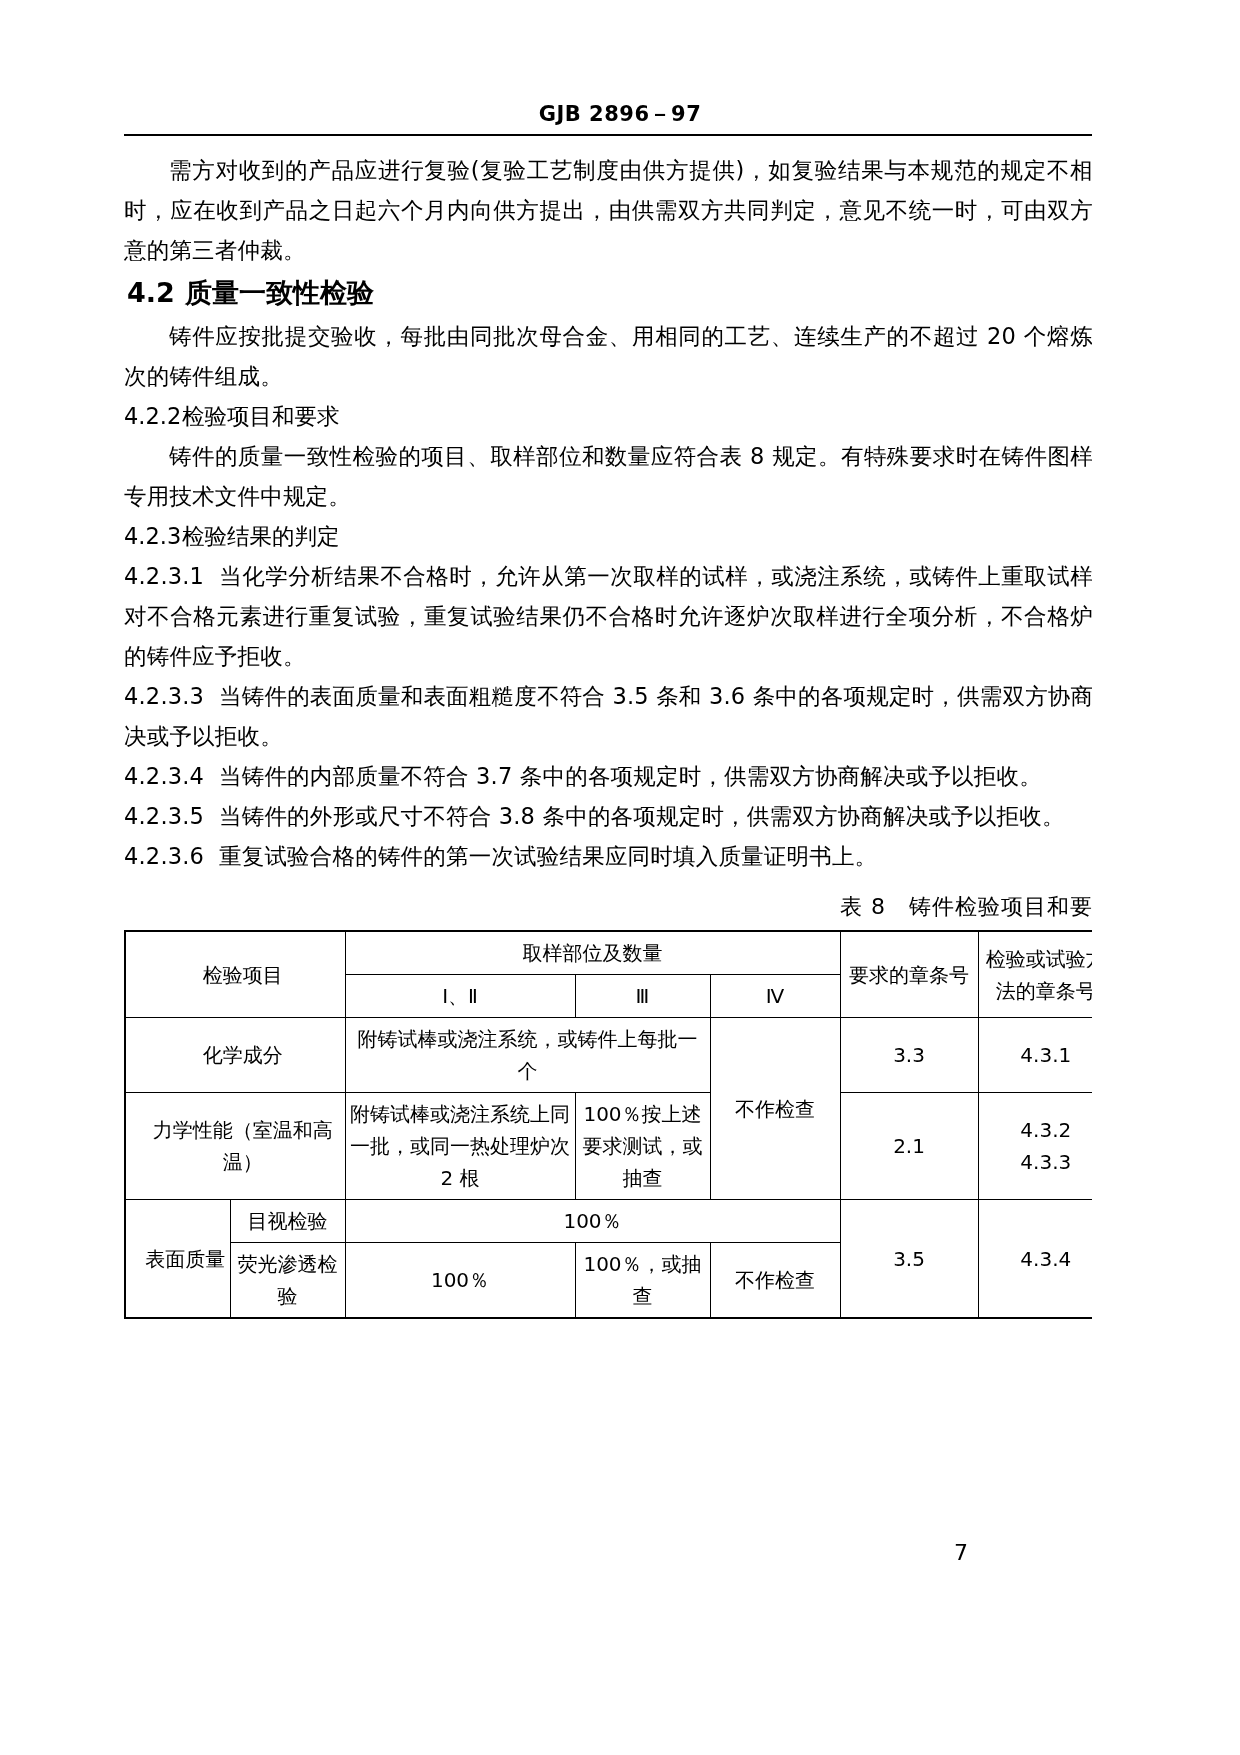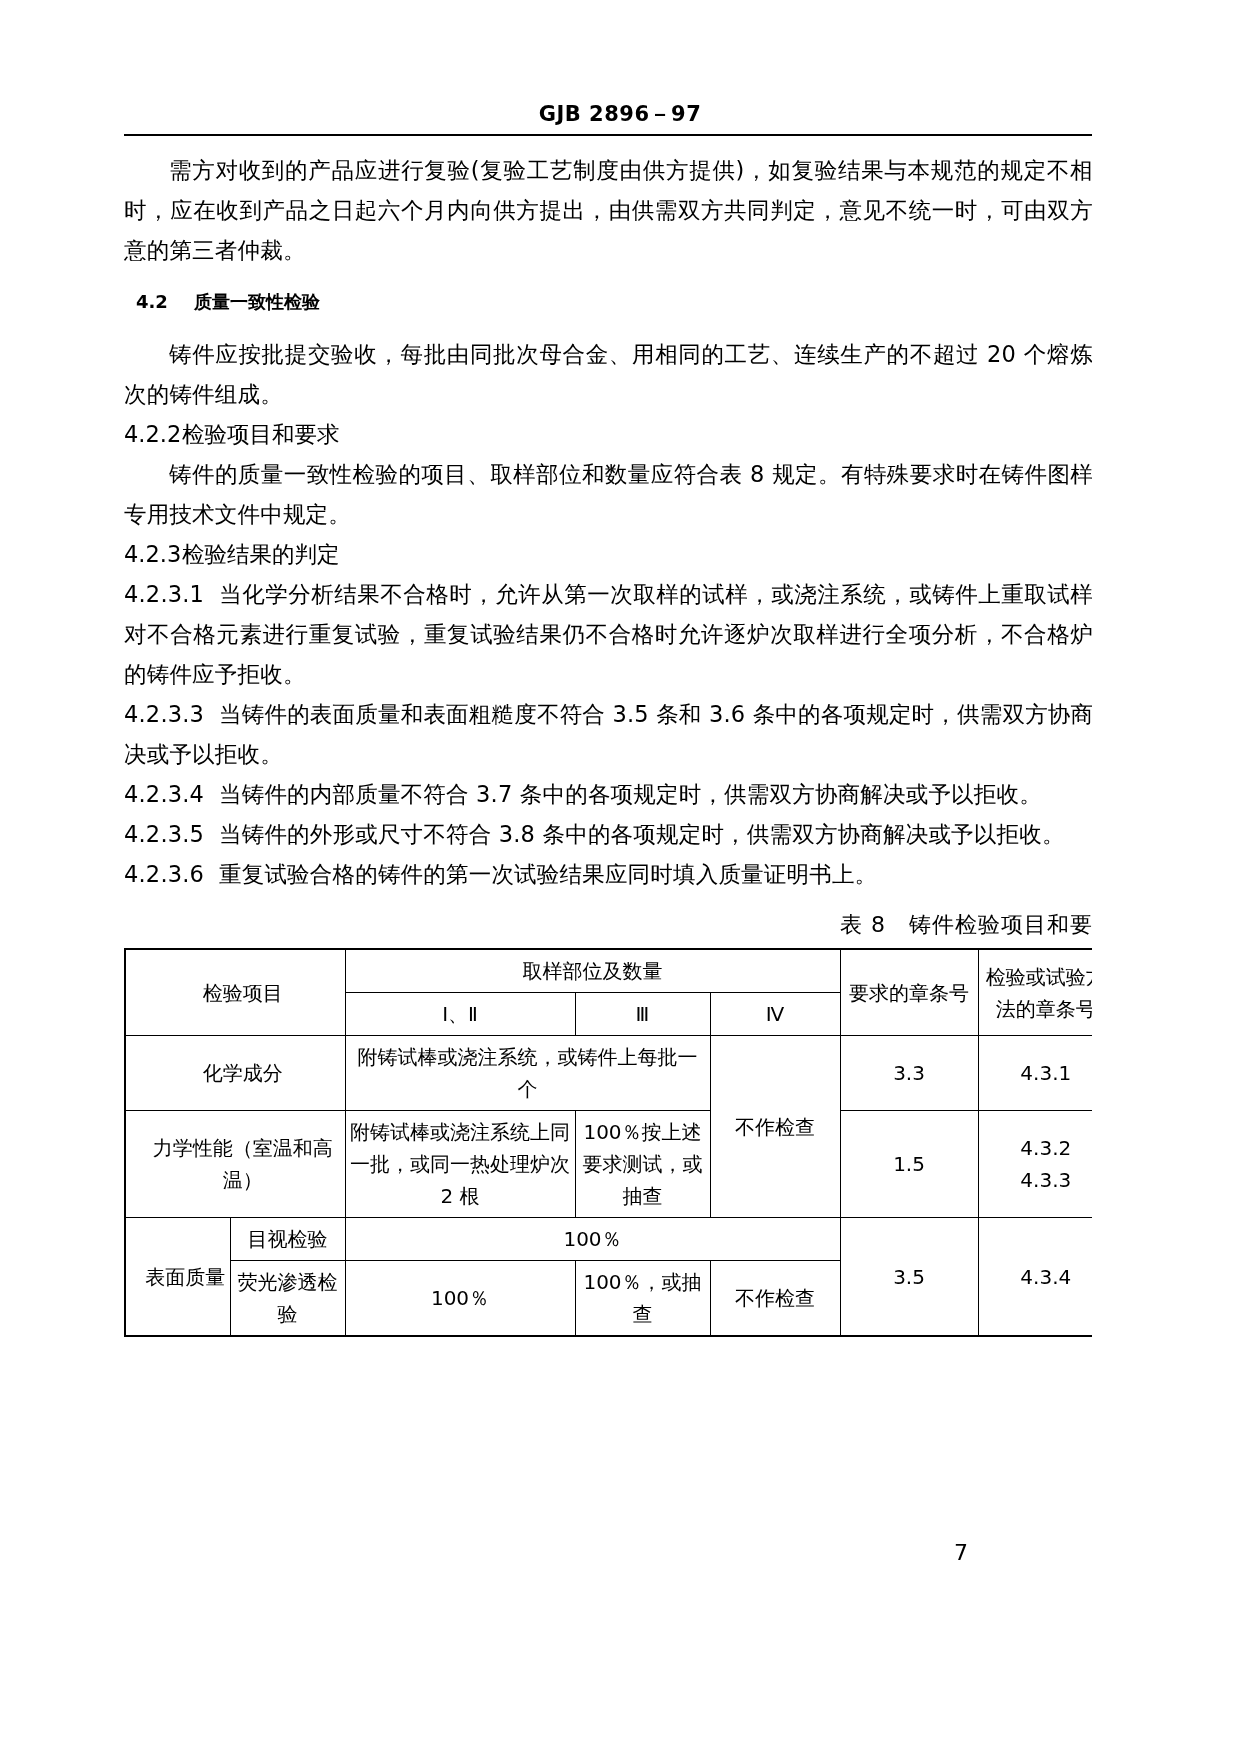--- a/index.html
+++ b/index.html
@@ -44,23 +44,23 @@
     font-size: 22.5px;
     line-height: 40px;
     margin: 0;
     text-align: justify;
     letter-spacing: 0.2px;
   }
   p.indent {
     text-indent: 45px;
   }
   h2.clause {
-    font-size: 18px;
+    font-size: 27px;
     line-height: 40px;
-    margin: 12px;
+    margin: 3px;
     font-weight: bold;
   }
   h3.clause-sub {
     font-size: 22.5px;
     line-height: 40px;
     margin: 0;
     font-weight: normal;
   }
   .num {
     display: inline-block;
@@ -162,21 +162,21 @@
           <td colspan="2">附铸试棒或浇注系统，或铸件上每批一个</td>
           <td rowspan="2">不作检查</td>
           <td>3.3</td>
           <td class="outer-right">4.3.1</td>
         </tr>
 
         <tr>
           <td class="outer-left" colspan="2">力学性能（室温和高温）</td>
           <td>附铸试棒或浇注系统上同一批，或同一热处理炉次 2 根</td>
           <td>100％按上述要求测试，或抽查</td>
-          <td>1.5</td>
+          <td>2.1</td>
           <td class="outer-right">
             <div>4.3.2</div>
             <div>4.3.3</div>
           </td>
         </tr>
 
         <tr>
           <td class="outer-left outer-bottom" rowspan="2">表面质量</td>
           <td>目视检验</td>
           <td colspan="3">100％</td>

